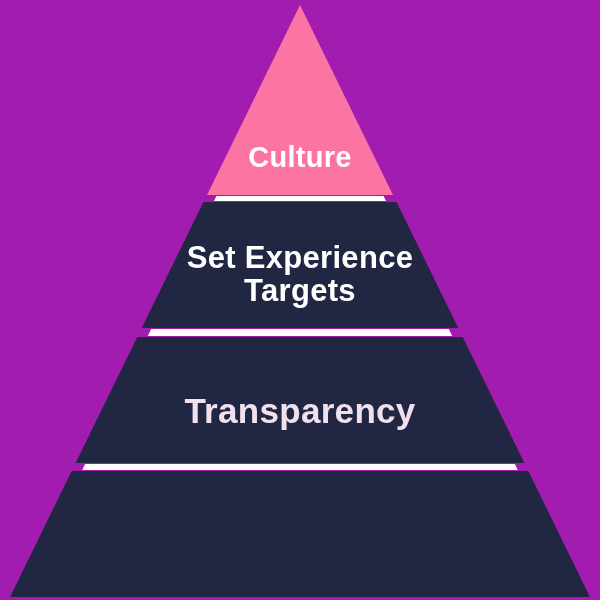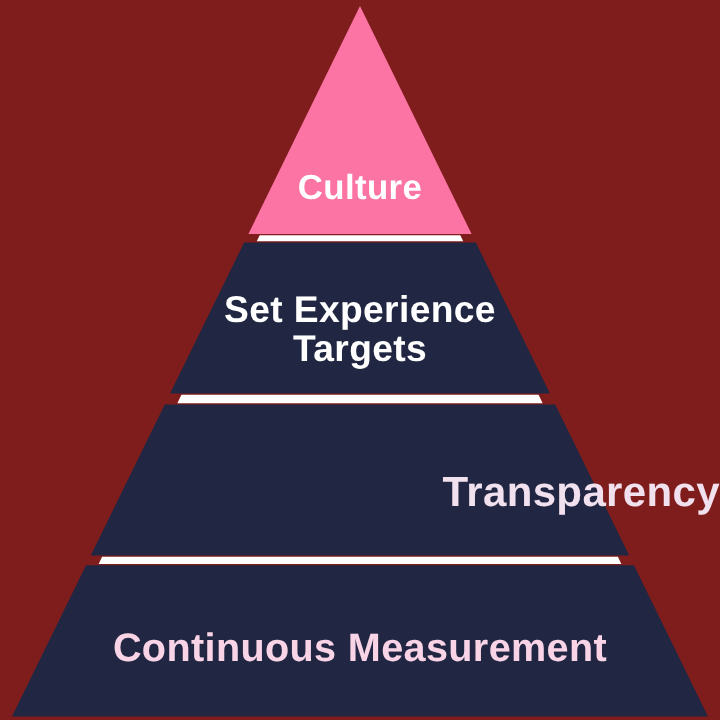--- a/index.html
+++ b/index.html
@@ -44,21 +44,21 @@
   }
   .label-continuous-measurement {
     top: 522px;
     font-size: 33px;
     line-height: 36px;
   }
 </style>
 </head>
 <body>
 
-<div class="stage" style="background-color: #7f1d1d;">
+<div class="stage" style="background-color: #a21caf;">
 
   <svg class="pyramid-svg" width="600" height="600" viewBox="0 0 600 600">
 
     <polygon points="300,5 393,195 207,195" fill="#FB74A3"></polygon>
 
     <polygon points="216.4,196 383.6,196 386,201 214,201" fill="#FFFFFF"></polygon>
 
     <polygon points="203.5,202 396.5,202 458.3,328 141.7,328" fill="#212742"></polygon>
 
     <polygon points="151.2,329 448.8,329 452.2,336 147.8,336" fill="#FFFFFF"></polygon>
@@ -68,16 +68,15 @@
     <polygon points="85.1,464 514.9,464 517.8,470 82.2,470" fill="#FFFFFF"></polygon>
 
     <polygon points="71.7,471 528.3,471 590,597 10,597" fill="#212742"></polygon>
   </svg>
 
   <div class="tier-label label-culture" style="color: rgb(255, 255, 255);">Culture</div>
 
   <div class="tier-label label-set-experience-targets" style="color: rgb(255, 255, 255);">Set Experience
 Targets</div>
 
-  <div class="tier-label label-transparency" style="color: rgb(241, 225, 238); text-align: right;">Transparency</div>
+  <div class="tier-label label-transparency" style="color: rgb(241, 225, 238);">Transparency</div>
 
-  <div class="tier-label label-continuous-measurement" style="color: rgb(249, 211, 230);">Continuous Measurement</div>
 </div>
 
 </body></html>

